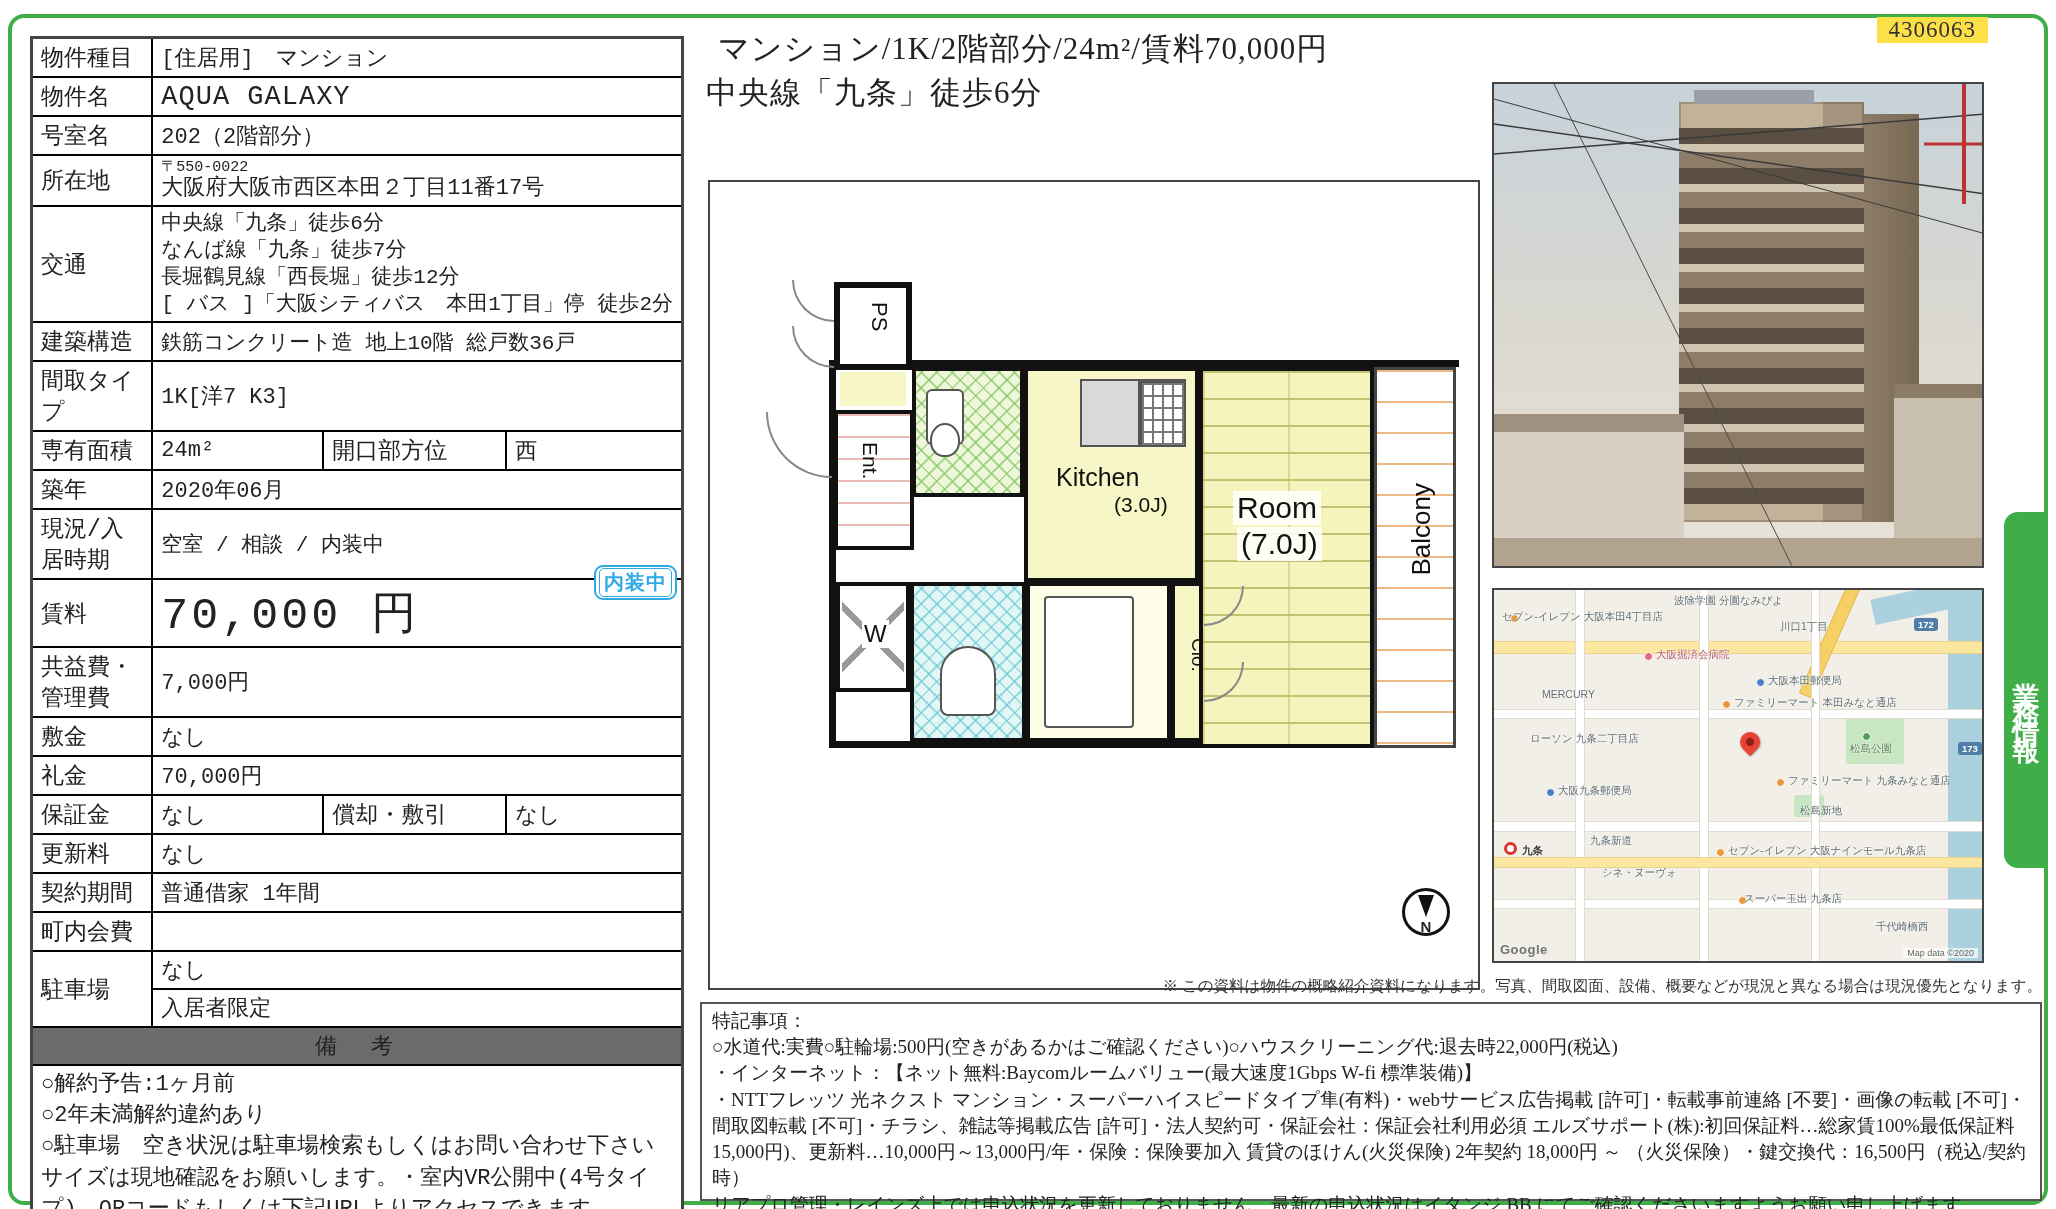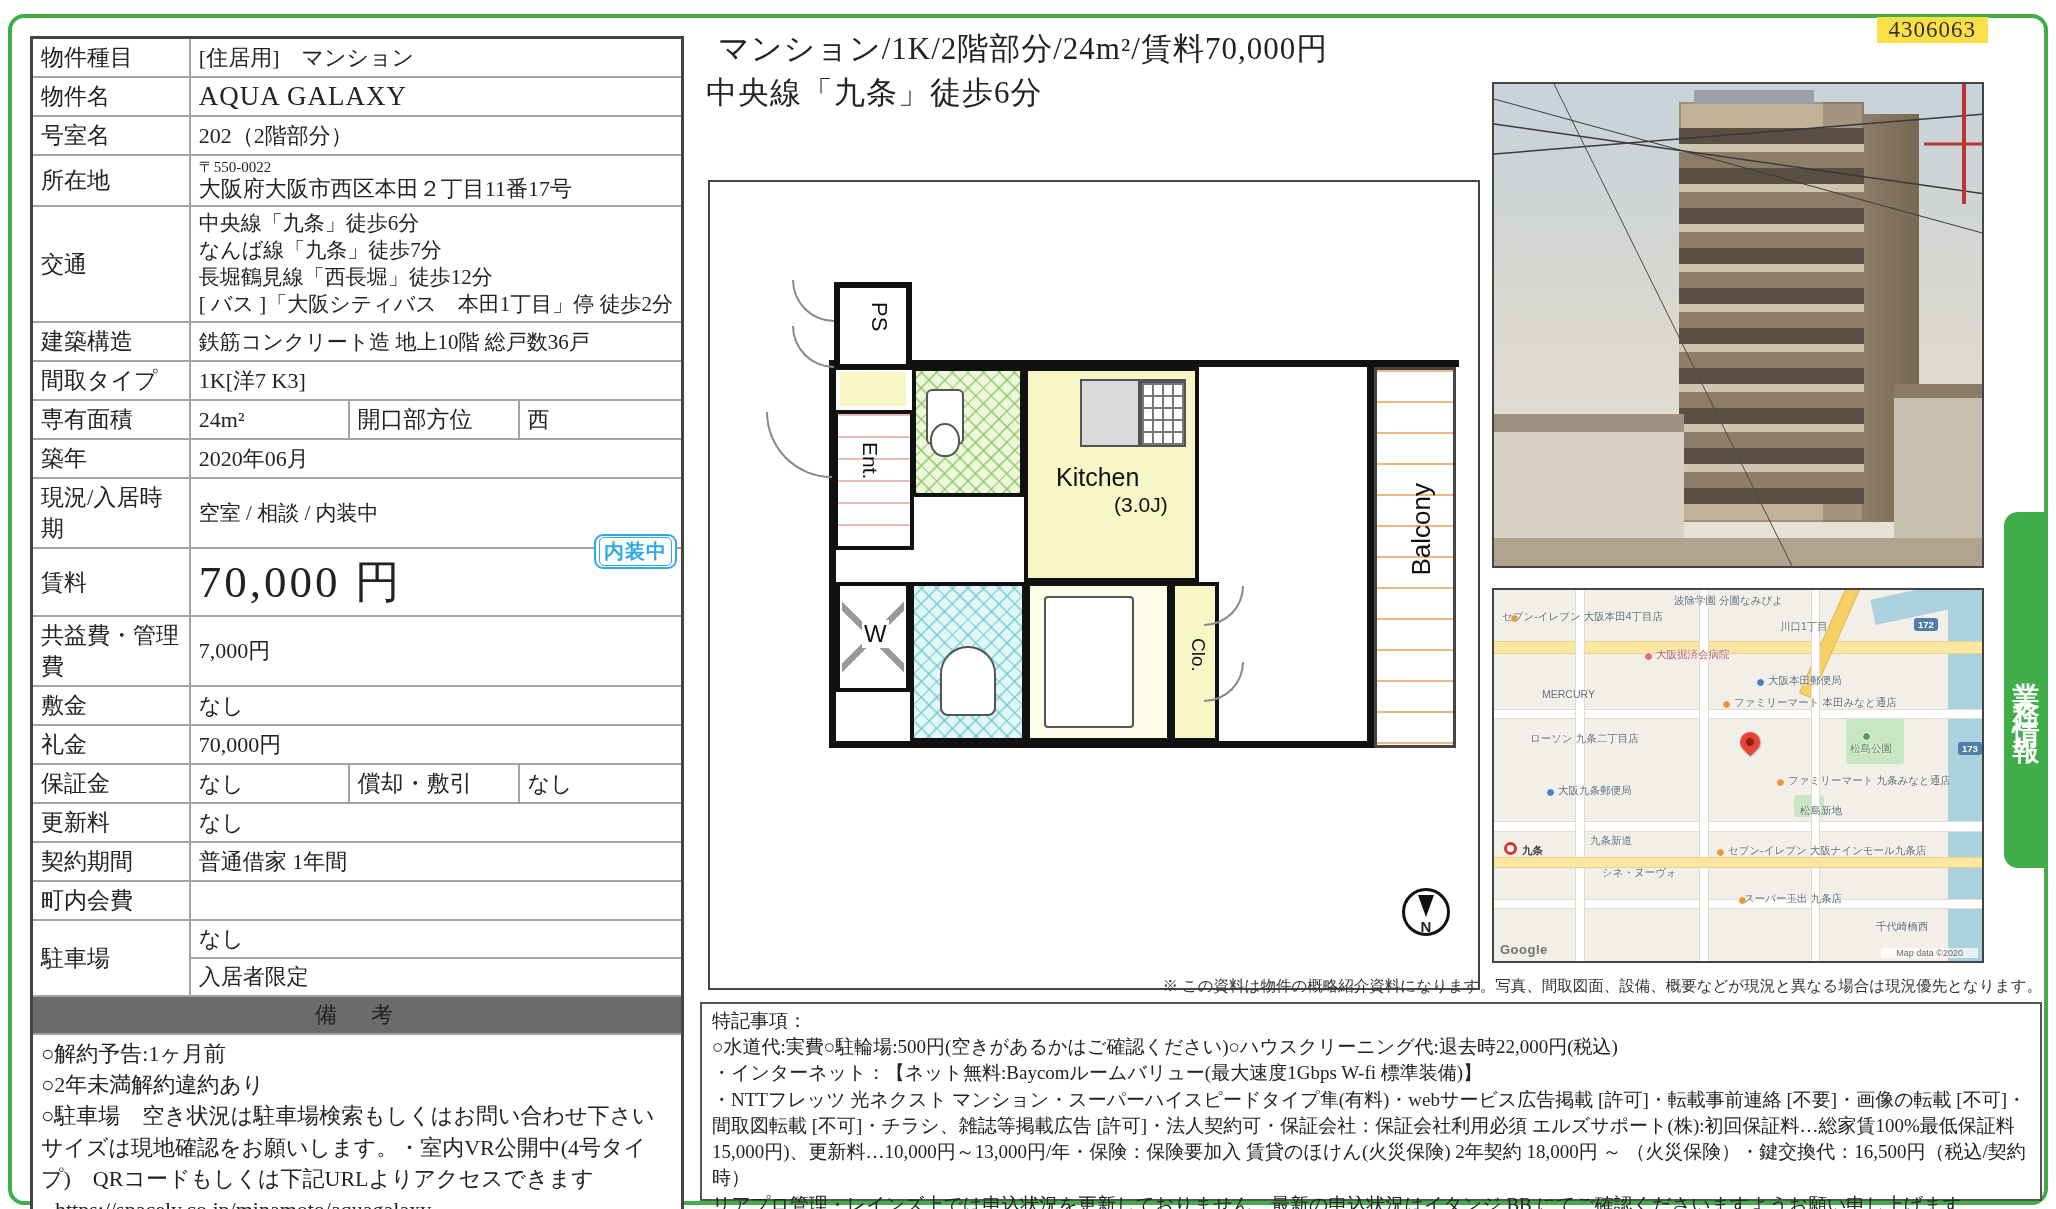--- a/index.html
+++ b/index.html
@@ -8,22 +8,22 @@
 
   
   .green-frame { position:absolute; left:8px; top:14px; right:8px; bottom:4px;
     border:4px solid #3fae49; border-radius:16px; pointer-events:none; z-index:1; }
   .doc-number { position:absolute; top:17px; right:68px; z-index:3; background:#fde047;
     padding:0 12px; font-size:23px; color:#333; letter-spacing:1px; }
 
   
   .prop-table { position:absolute; left:30px; top:36px; width:654px; z-index:2;
     border-collapse:collapse; background:#fff; }
-  .prop-table td { border:2px solid #a3a3a3; padding:3px 8px; font-size:22px; color:#222;
-    vertical-align:middle; }
+  .prop-table td { border:2px solid #000000; padding:3px 8px; font-size:22px; color:#222;
+    vertical-align:middle;font-family:Liberation Mono, monospace; }
   .prop-table { border:3px solid #444; }
   .prop-table td.lab { width:170px; font-size:23px; }
   .prop-table td.sublab { width:167px; font-size:23px; }
   .postal { display:block; font-size:15px; line-height:17px; }
   .addr { display:block; font-size:22px; line-height:26px; }
   .acc-line { display:block; font-size:21px; line-height:27px; white-space:nowrap; }
   .rent-cell { position:relative; padding:6px 8px; }
   .rent-big { font-size:45px; letter-spacing:3px; color:#222; }
   .badge-interior { position:absolute; top:-15px; right:4px; background:#fff;
     border:2px solid #2ea9e5; border-radius:9px; padding:1px 3px; z-index:4; }
@@ -109,21 +109,21 @@
   .poi-pink { background:#e06a7e; }
   .poi-green { background:#4f9e55; }
   .shield { position:absolute; background:#4f7fa8; color:#fff; font-size:9.5px; font-weight:bold;
     padding:1px 4px; border-radius:3px; }
   .pin { position:absolute; width:20px; height:20px; background:#ea4335;
     border-radius:50% 50% 50% 0; transform:rotate(-45deg); box-shadow:0 1px 2px rgba(0,0,0,.4); }
   .pin::after { content:""; position:absolute; left:6px; top:6px; width:8px; height:8px;
     border-radius:50%; background:#8e2018; }
   .gmap-logo { position:absolute; left:6px; bottom:4px; font-size:13px; font-weight:bold;
     color:#707478; letter-spacing:.5px; }
-  .map-copy { position:absolute; right:4px; bottom:3px; font-size:9px; color:#666; background:rgba(255,255,255,.7); padding:0 15px; }
+  .map-copy { position:absolute; right:4px; bottom:3px; font-size:9px; color:#666; background:rgba(255,255,255,.7); padding:0 4px; }
   .station-badge { position:absolute; width:13px; height:13px; border-radius:50%; background:#fff;
     border:3px solid #d8342c; }
 
   
   .side-tab { position:absolute; right:8px; top:512px; width:44px; height:356px; background:#3fae49;
     border-radius:14px 0 0 14px; z-index:3; display:flex; align-items:center; justify-content:center; }
   .side-tab span { writing-mode:vertical-rl; color:#fff; font-size:27px; font-weight:bold;
     letter-spacing:18px; font-family:"Liberation Sans","DejaVu Sans",sans-serif; padding-top:14px; }
 
   
@@ -308,20 +308,24 @@
     </div>
 
     <div class="room-area" style="left:252px; top:250px; width:145px; height:160px; border-width:4px; background:#fdfde8;">
       <div class="fixture" style="left:14px; top:10px; width:90px; height:132px; border-radius:4px;"></div>
     </div>
 
     <div class="room-area paleyellow" style="left:397px; top:250px; width:48px; height:160px; border-width:4px;">
       <div class="fp-label rot-cw" style="left:12px; top:52px; font-size:19px;">Clo.</div>
     </div>
 
+    <div class="room-area plank" style="left:425px; top:35px; width:175px; height:381px; border-width:4px;">
+      <div class="fp-label" style="left:30px; top:120px; font-size:30px; background:rgba(255,255,255,.85); padding:0 4px;">Room</div>
+      <div class="fp-label" style="left:34px; top:156px; font-size:30px; background:rgba(255,255,255,.85); padding:0 4px;">(7.0J)</div>
+    </div>
     <div class="arcR" style="left:430px; top:254px; width:40px; height:40px;"></div>
     <div class="arcR" style="left:430px; top:330px; width:40px; height:40px;"></div>
 
     <div class="room-area balcony-area" style="left:600px; top:35px; width:82px; height:381px; border-width:3px; border-color:#444;">
       <div class="fp-label rot-ccw" style="left:14px; top:160px; font-size:26px; width:60px;">Balcony</div>
     </div>
   </div>
 
   <div class="compass">
     <div class="ndl"></div>

